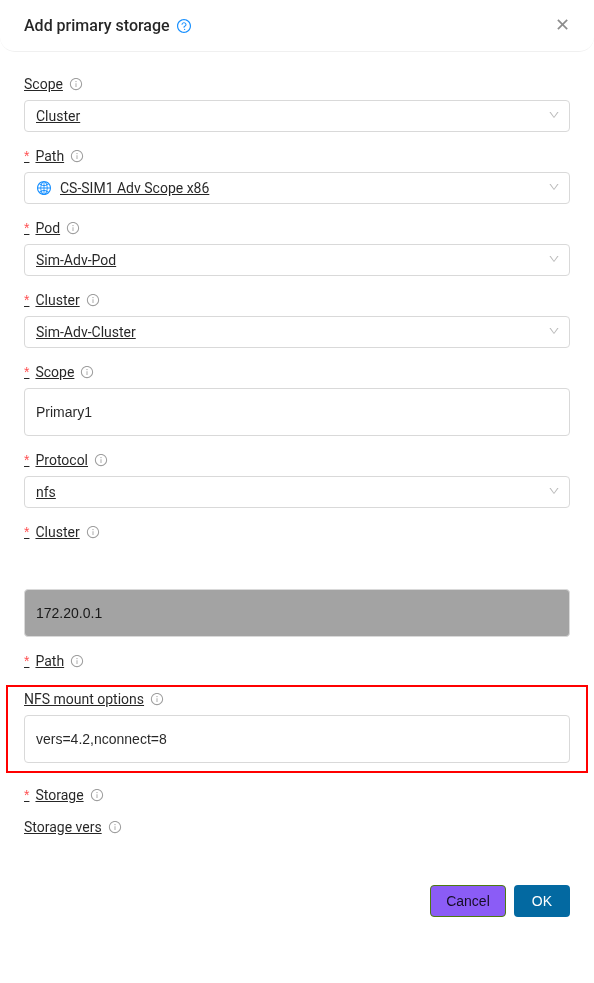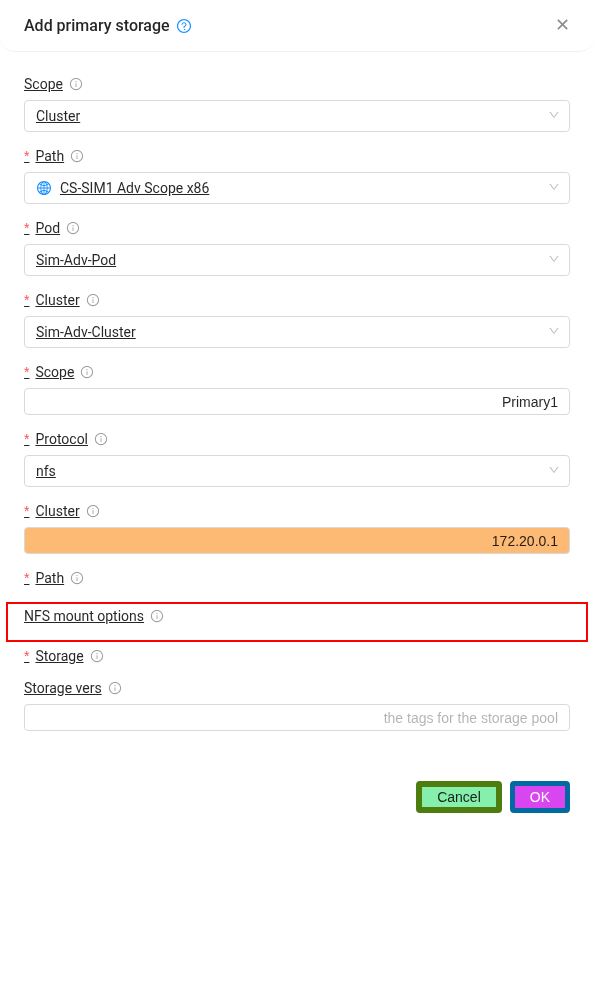--- a/index.html
+++ b/index.html
@@ -75,34 +75,34 @@
       background: #fff;
       font-size: 14px;
       color: rgba(0,0,0,0.85);
       display: flex;
       align-items: center;
       cursor: pointer;
       gap: 8px;
     }
     .text-input {
       width: 100%;
-      height: 27px;
+      height: 48px;
       padding: 4px 11px;
       border: 1px solid #d9d9d9;
       border-radius: 4px;
       background: #fff;
       font-size: 14px;
       color: rgba(0,0,0,0.85);
-      text-align: right;
     }
     .text-input::placeholder {
       color: rgba(0,0,0,0.30);
     }
     .text-input.filled-blue {
-      background: #fdba74;
+      background: #a3a3a3;
+      margin-top: 41px;
     }
     .chevron {
       position: absolute;
       right: 10px;
       top: 50%;
       transform: translateY(-50%);
       pointer-events: none;
       color: rgba(0,0,0,0.27);
     }
     .zone-icon {
@@ -116,21 +116,21 @@
     }
     .help-icon {
       color: #1890ff;
       display: inline-flex;
     }
     .highlight-box {
       border: 2px solid #ff0000;
       padding: 4px 16px 8px 16px;
       margin-left: -18px;
       margin-right: -18px;
-      margin-bottom: 6px;
+      margin-bottom: 14px;
     }
     .highlight-box .form-row {
       margin-bottom: 0;
     }
     .modal-footer {
       padding: 10px 24px 16px 24px;
       display: flex;
       justify-content: flex-end;
       gap: 8px;
     }
@@ -138,27 +138,27 @@
       height: 32px;
       padding: 4px 15px;
       border-radius: 4px;
       font-size: 14px;
       cursor: pointer;
       display: inline-flex;
       align-items: center;
       justify-content: center;
     }
     .btn-default {
-      background: #86efac;
-      border: 6px solid #4d7c0f;
+      background: #8b5cf6;
+      border: 1px solid #4d7c0f;
       color: rgba(0,0,0,0.85);
     }
     .btn-primary {
-      background: #d946ef;
-      border: 5px solid #0369a1;
+      background: #0369a1;
+      border: 3px solid #0369a1;
       color: #fff;
     }
   </style>
 </head>
 <body>
 
 <div class="modal-header">
   <div class="modal-title">
     <span>Add primary storage</span>
     <span class="help-icon">
@@ -339,20 +339,21 @@
     <div class="form-row">
       <div class="form-label">
         <span class="label-text">NFS mount options</span>
         <span class="info-icon">
           <svg width="14" height="14" viewBox="0 0 1024 1024" fill="currentColor">
               <path d="M512 64C264.6 64 64 264.6 64 512s200.6 448 448 448 448-200.6 448-448S759.4 64 512 64zm0 820c-205.4 0-372-166.6-372-372s166.6-372 372-372 372 166.6 372 372-166.6 372-372 372z"></path>
               <path d="M464 336a48 48 0 1096 0 48 48 0 10-96 0zm72 112h-48c-4.4 0-8 3.6-8 8v272c0 4.4 3.6 8 8 8h48c4.4 0 8-3.6 8-8V456c0-4.4-3.6-8-8-8z"></path>
             </svg>
         </span>
       </div>
+      <input type="text" class="text-input" value="vers=4.2,nconnect=8" style="">
     </div>
   </div>
 
   <div class="form-row">
     <div class="form-label">
       <span class="required-mark">*</span>
       <span class="label-text">Storage</span>
       <span class="info-icon">
         <svg width="14" height="14" viewBox="0 0 1024 1024" fill="currentColor">
             <path d="M512 64C264.6 64 64 264.6 64 512s200.6 448 448 448 448-200.6 448-448S759.4 64 512 64zm0 820c-205.4 0-372-166.6-372-372s166.6-372 372-372 372 166.6 372 372-166.6 372-372 372z"></path>
@@ -365,21 +366,20 @@
   <div class="form-row">
     <div class="form-label">
       <span class="label-text">Storage vers</span>
       <span class="info-icon">
         <svg width="14" height="14" viewBox="0 0 1024 1024" fill="currentColor">
             <path d="M512 64C264.6 64 64 264.6 64 512s200.6 448 448 448 448-200.6 448-448S759.4 64 512 64zm0 820c-205.4 0-372-166.6-372-372s166.6-372 372-372 372 166.6 372 372-166.6 372-372 372z"></path>
             <path d="M464 336a48 48 0 1096 0 48 48 0 10-96 0zm72 112h-48c-4.4 0-8 3.6-8 8v272c0 4.4 3.6 8 8 8h48c4.4 0 8-3.6 8-8V456c0-4.4-3.6-8-8-8z"></path>
           </svg>
       </span>
     </div>
-    <input type="text" class="text-input" placeholder="the tags for the storage pool" style="">
   </div>
 
 </div>
 
 <div class="modal-footer">
   <button class="btn btn-default">Cancel</button>
   <button class="btn btn-primary">OK</button>
 </div>
 
 </body></html>

